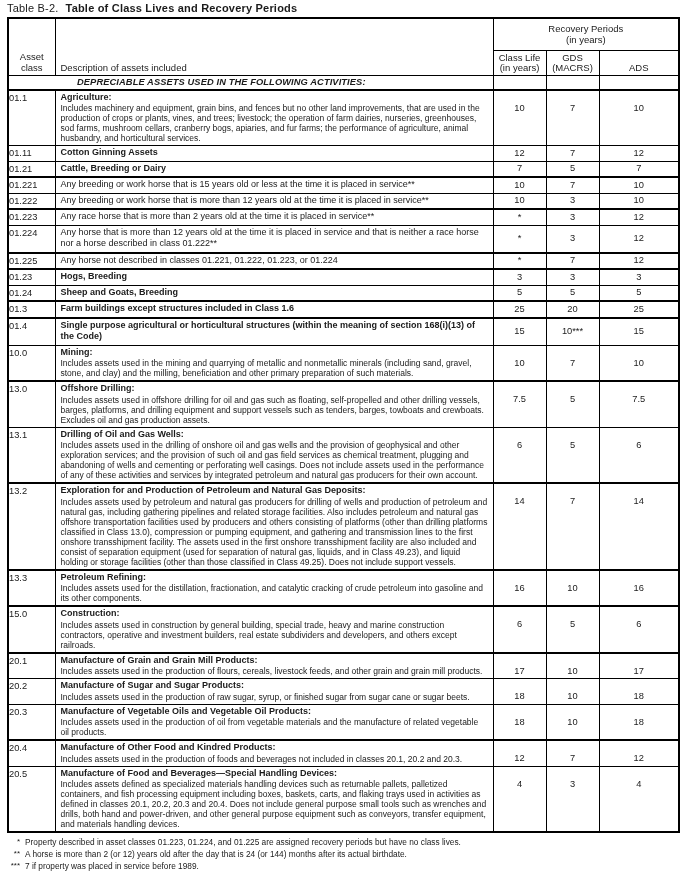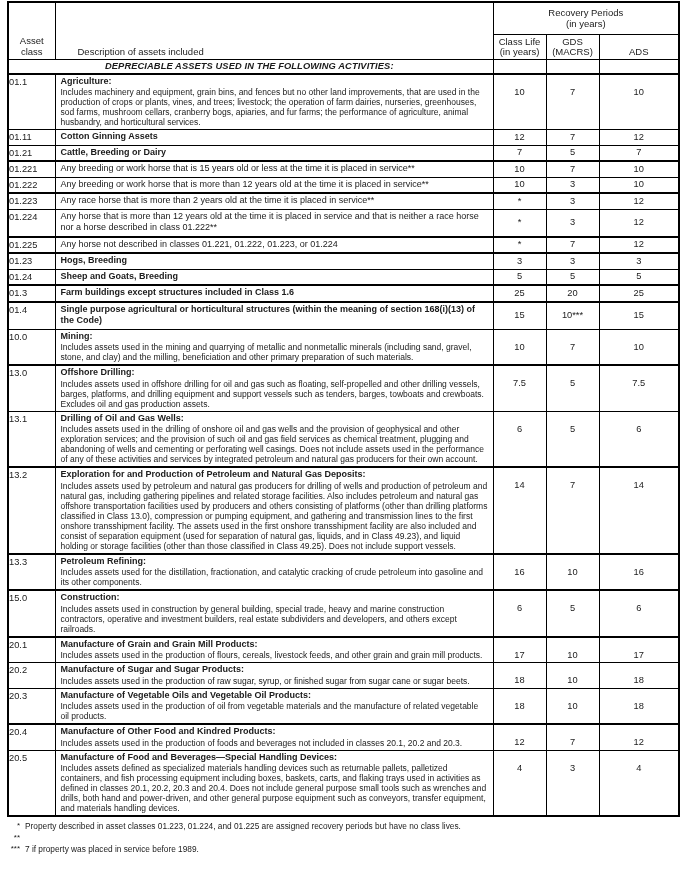--- a/index.html
+++ b/index.html
@@ -24,28 +24,28 @@
   table.b2 th, table.b2 td { border: 1px solid #000; }
 
   col.c-class { width: 47px; }
   col.c-desc  { width: 438px; }
   col.c-cl    { width: 53px; }
   col.c-gds   { width: 53px; }
   col.c-ads   { width: 80px; }
 
   thead th { font-weight: normal; font-size: 9.5px; }
   .th-class { text-align: center; vertical-align: bottom; line-height: 11px; padding-bottom: 2px; }
-  .th-desc  { text-align: left; vertical-align: bottom; padding: 0 0 2px 22px; }
+  .th-desc  { text-align: left; vertical-align: bottom; padding: 0 0 2px 5px; }
   .th-rp    { text-align: center; vertical-align: middle; line-height: 11.5px; height: 32px; }
   .h2 th    { text-align: center; vertical-align: bottom; line-height: 10.5px; height: 25px; padding-bottom: 1px; }
 
   .section-row td { border-top: 2px solid #000; border-bottom: 2px solid #000; }
   .section-cell {
     font-style: italic; font-weight: bold; font-size: 9.3px;
-    padding: 1px 0 2px 96px; letter-spacing: 0.1px;
+    padding: 1px 0 2px 68px; letter-spacing: 0.1px;
   }
 
   tbody tr.heavy td { border-top: 2px solid #000; }
 
   .td-class { text-align: left; vertical-align: top; font-size: 9.3px; padding-top: 1px; line-height: 12px; }
   .td-desc  { vertical-align: top; padding: 1px 4px 2px 5px; }
   .row-title { font-weight: bold; font-size: 9px; line-height: 11.5px; }
   .row-title.plain { font-weight: normal; }
   .row-desc { font-size: 8.5px; line-height: 10px; }
   .td-num { text-align: center; vertical-align: middle; font-size: 9.3px; line-height: 11px; }
@@ -55,20 +55,23 @@
   .footnote { display: flex; align-items: flex-start; margin-bottom: 2px; }
   .fn-marker { width: 17px; min-width: 17px; text-align: right; padding-right: 5px;
                font-size: 8px; line-height: 9px; }
   .fn-text { font-size: 8.3px; line-height: 10px; }
 </style>
 </head>
 <body>
 
 <div class="page">
 
+  <div class="doc-title">
+    <span class="t-label">Table B-2.</span><span class="t-main">Table of Class Lives and Recovery Periods</span>
+  </div>
 
   <table class="b2">
     <colgroup>
       <col class="c-class">
         <col class="c-desc">
         <col class="c-cl">
         <col class="c-gds">
         <col class="c-ads">
     </colgroup>
     <thead>
@@ -339,20 +342,21 @@
       </tbody>
   </table>
 
   <div class="footnotes">
       <div class="footnote">
     <span class="fn-marker">*</span>
     <span class="fn-text">Property described in asset classes 01.223, 01.224, and 01.225 are assigned recovery periods but have no class lives.</span>
   </div>
       <div class="footnote">
     <span class="fn-marker">**</span>
+    <span class="fn-text">A horse is more than 2 (or 12) years old after the day that is 24 (or 144) months after its actual birthdate.</span>
   </div>
       <div class="footnote">
     <span class="fn-marker">***</span>
     <span class="fn-text">7 if property was placed in service before 1989.</span>
   </div>
     </div>
 
 </div>
 
 </body></html>

